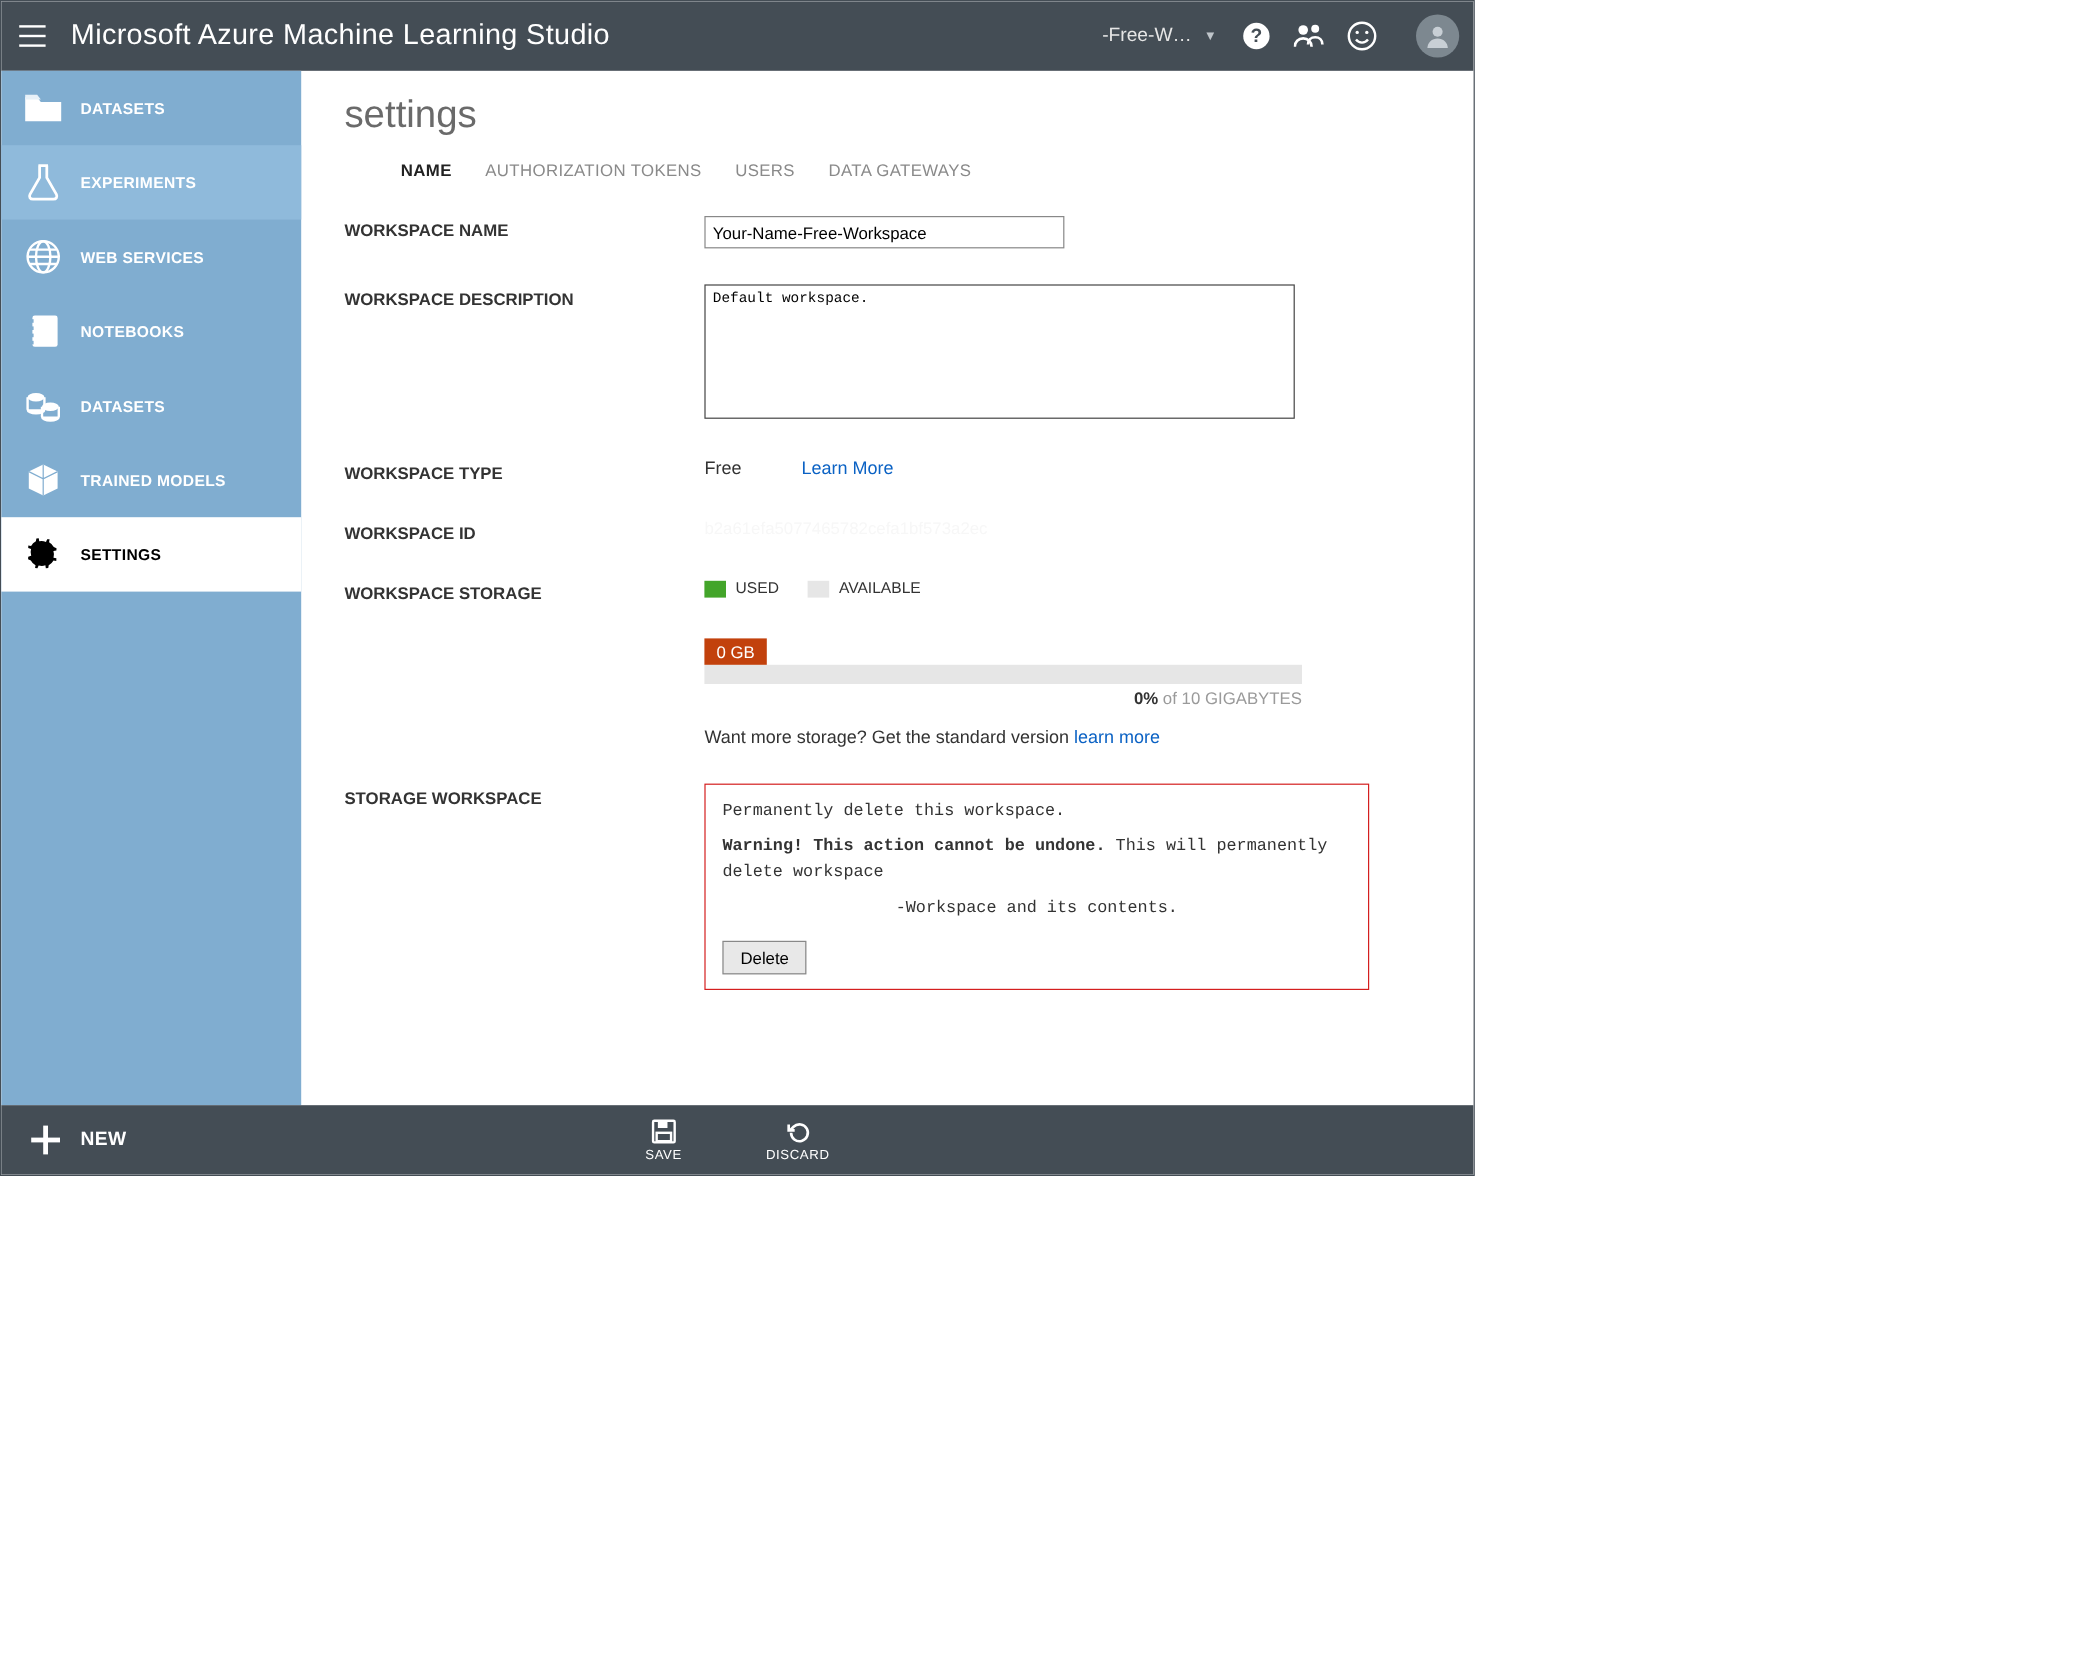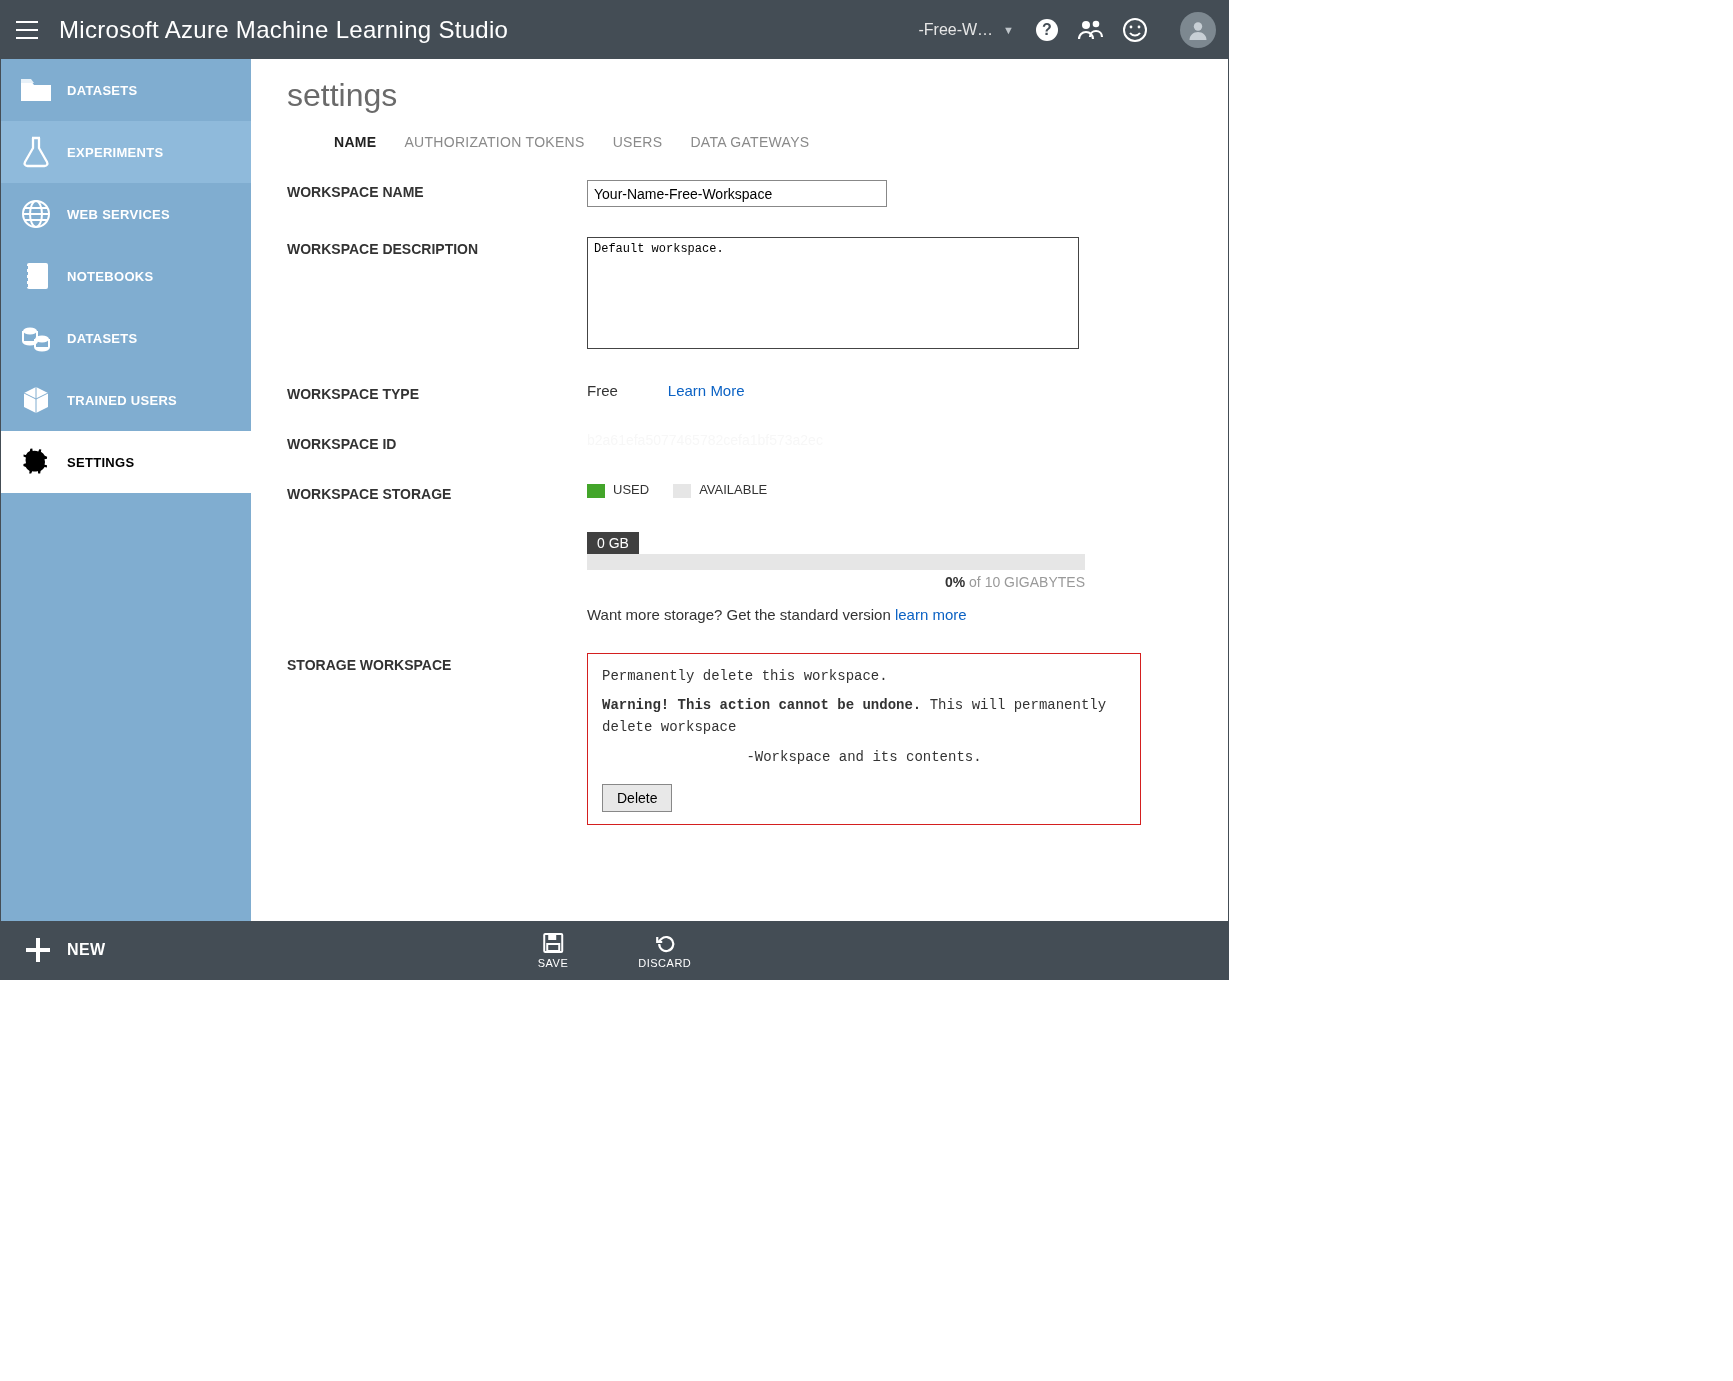--- a/index.html
+++ b/index.html
@@ -100,21 +100,21 @@
   .type-row { display: flex; gap: 50px; align-items: flex-end; font-size: 15px; }
   .learn-link { color: #0b62c4; cursor: pointer; }
   .ws-id-val { color: #f7f7f7; }
 
   .legend { display:flex; align-items:center; gap: 24px; font-size: 13px; margin-bottom: 34px; }
   .box-sw { width: 18px; height: 14px; display:inline-block; margin-right:8px; vertical-align:middle; }
   .used   { background:#43a52a; }
   .avail  { background:#e6e6e6; }
   .stor-bar-wrap { width: 498px; }
   .stor-badge {
-    display:inline-block; background:#404040; color:#fff;
+    display:inline-block; background:#c2410c; color:#fff;
     padding: 3px 10px; font-size: 14px;
   }
   .stor-track { width:100%; height:16px; background:#e6e6e6; }
   .stor-pct {
     text-align:right; font-size:14px; color:#333; margin-top:4px;
   }
   .stor-pct .light { color:#9a9a9a; }
   .stor-more { margin-top: 16px; font-size:15px; }
 
   .delete-box {
@@ -250,21 +250,21 @@
       </span>
       <span>DATASETS</span>
     </div>
     <div class="nav-item">
       <span class="nav-icon">
         <svg width="30" height="30" viewBox="0 0 30 30" fill="#fff">
             <path d="M15 2l12 6v14l-12 6-12-6V8z"></path>
             <path d="M15 2v12M3 8l12 6 12-6M15 14v14" stroke="#80add0" stroke-width="1"></path>
           </svg>
       </span>
-      <span>TRAINED USERS</span>
+      <span>TRAINED MODELS</span>
     </div>
     <div class="nav-item active">
       <span class="nav-icon">
         <svg width="28" height="28" viewBox="0 0 28 28" fill="#000">
             <path d="M14 9a5 5 0 100 10 5 5 0 000-10zm11 8.2l-2.4-.4a9 9 0 00-.1-5.6l2.5-.4.1-2-2.3-1a9 9 0 00-3.9-4l.4-2.4-2-.1-1 2.3A9 9 0 0010.7 3L10.3.6l-2 .1-.4 2.4a9 9 0 00-4 3.9l-2.3-.4-.1 2 2.4 1a9 9 0 00.1 5.6L1.5 16l-.1 2 2.3 1a9 9 0 003.9 4l-.4 2.4 2 .1 1-2.3a9 9 0 005.6-.1l.4 2.4 2-.1.4-2.4a9 9 0 004-3.9l2.3.4z"></path>
           </svg>
       </span>
       <span>SETTINGS</span>
     </div>
   </div>

